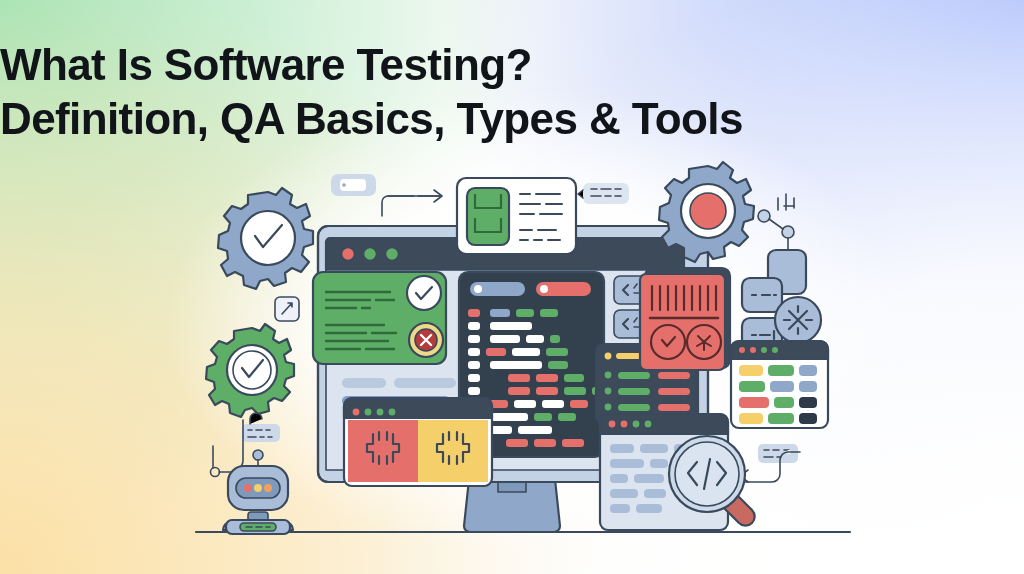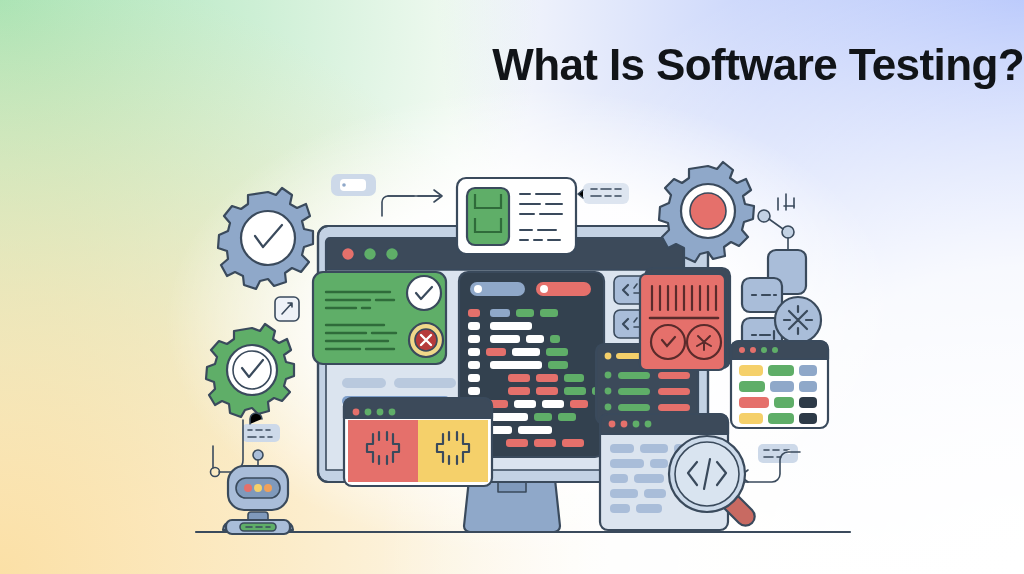--- a/index.html
+++ b/index.html
@@ -12,21 +12,21 @@
   .bg{position:absolute;inset:0;}
   .bg-base{background:#fdfdfb;}
   .bg-g1{background:radial-gradient(circle at 0% 0%, #a6e4b6 0%, rgba(166,228,182,0.55) 22%, rgba(166,228,182,0) 46%);}
   .bg-g2{background:radial-gradient(circle at 100% 0%, #aec0fb 0%, rgba(174,192,251,0.6) 24%, rgba(174,192,251,0) 50%);}
   .bg-g3{background:radial-gradient(circle at 0% 100%, #fbe0a6 0%, rgba(251,224,166,0.6) 24%, rgba(251,224,166,0) 52%);}
   .bg-g4{background:radial-gradient(circle at 100% 100%, #ffffff 0%, rgba(255,255,255,0.85) 26%, rgba(255,255,255,0) 55%);}
   .bg-center{background:radial-gradient(ellipse 46% 52% at 52% 56%, #ffffff 0%, rgba(255,255,255,0.92) 42%, rgba(255,255,255,0) 78%);}
 
   .title-wrap{
     position:absolute;left:0;top:38px;width:1024px;
-    text-align:right;z-index:40;
+    text-align:left;z-index:40;
   }
   .title-line{
     display:block;color:#111418;font-weight:700;
     font-size:44px;line-height:54px;letter-spacing:-0.6px;
     font-family:"Liberation Sans", sans-serif;
   }
   .art{position:absolute;left:0;top:0;width:1024px;height:574px;z-index:20;}
   .art svg{display:block;width:1024px;height:574px;}
 </style>
 </head>
@@ -36,20 +36,21 @@
 
   <div class="bg bg-base"></div>
   <div class="bg bg-g1"></div>
   <div class="bg bg-g2"></div>
   <div class="bg bg-g3"></div>
   <div class="bg bg-g4"></div>
   <div class="bg bg-center"></div>
 
   <div class="title-wrap">
     <span class="title-line">What Is Software Testing?</span>
+    <span class="title-line">Definition, QA Basics, Types &amp; Tools</span>
   </div>
 
   <div class="art">
   <svg viewBox="0 0 1024 574" xmlns="http://www.w3.org/2000/svg">
     <defs>
       <style>
         .ol{stroke:#3a4a5c;stroke-width:2.2;stroke-linecap:round;stroke-linejoin:round;}
         .olT{stroke:#3a4a5c;stroke-width:1.6;stroke-linecap:round;stroke-linejoin:round;}
         .nf{fill:none;}
       </style>

